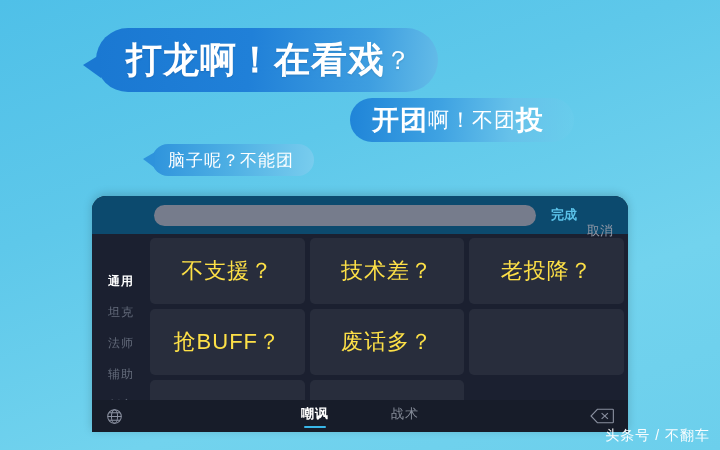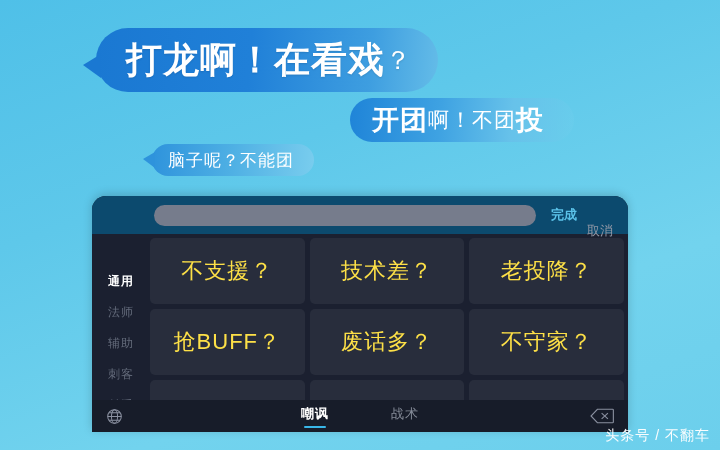--- a/index.html
+++ b/index.html
@@ -311,20 +311,23 @@
       <span class="topbar-action" id="cancel-button">取消</span>
     </div>
 
     <div id="panel-body">
 
       <div id="sidebar">
         <div class="sidebar-item active">
           <span>通用</span>
         </div>
         <div class="sidebar-item">
+          <span>坦克</span>
+        </div>
+        <div class="sidebar-item">
           <span>法师</span>
         </div>
         <div class="sidebar-item">
           <span>辅助</span>
         </div>
         <div class="sidebar-item">
           <span>刺客</span>
         </div>
         <div class="sidebar-item">
           <span>射手</span>
@@ -339,23 +342,20 @@
             <span>技术差？</span>
           </div>
         <div class="key-cell">
             <span>老投降？</span>
           </div>
         <div class="key-cell">
             <span>抢BUFF？</span>
           </div>
         <div class="key-cell">
             <span>废话多？</span>
-          </div>
-        <div class="key-cell">
-            <span>不守家？</span>
           </div>
         <div class="key-cell blank">
             <span></span>
           </div>
         <div class="key-cell blank">
             <span></span>
           </div>
         <div class="key-cell blank">
             <span></span>
           </div>

